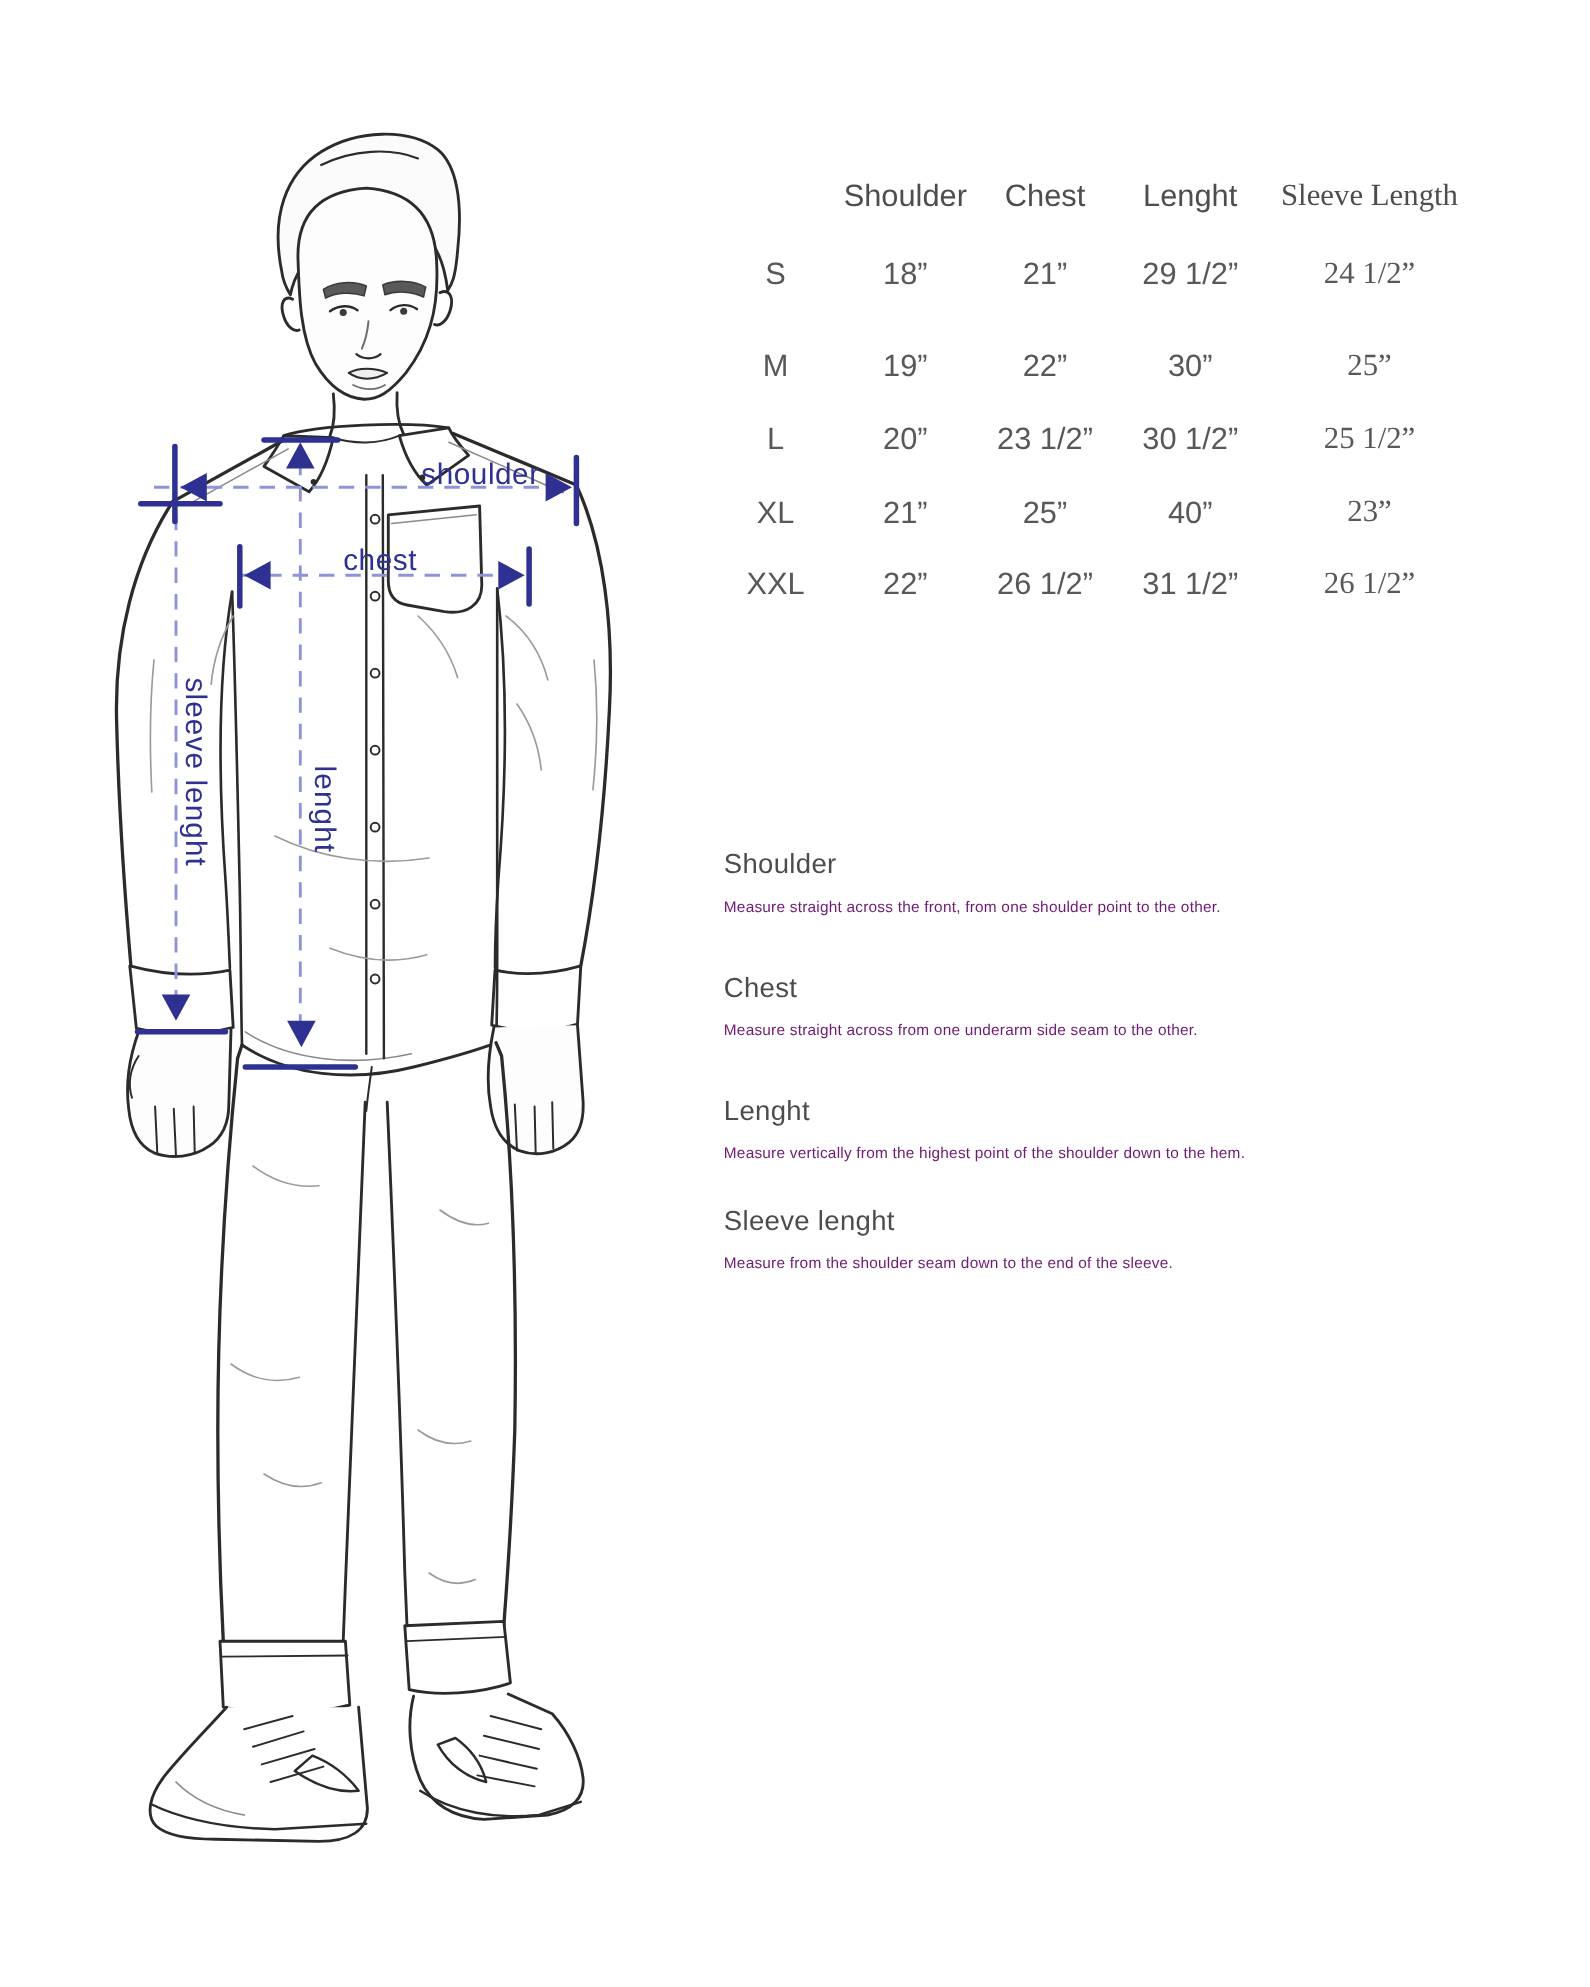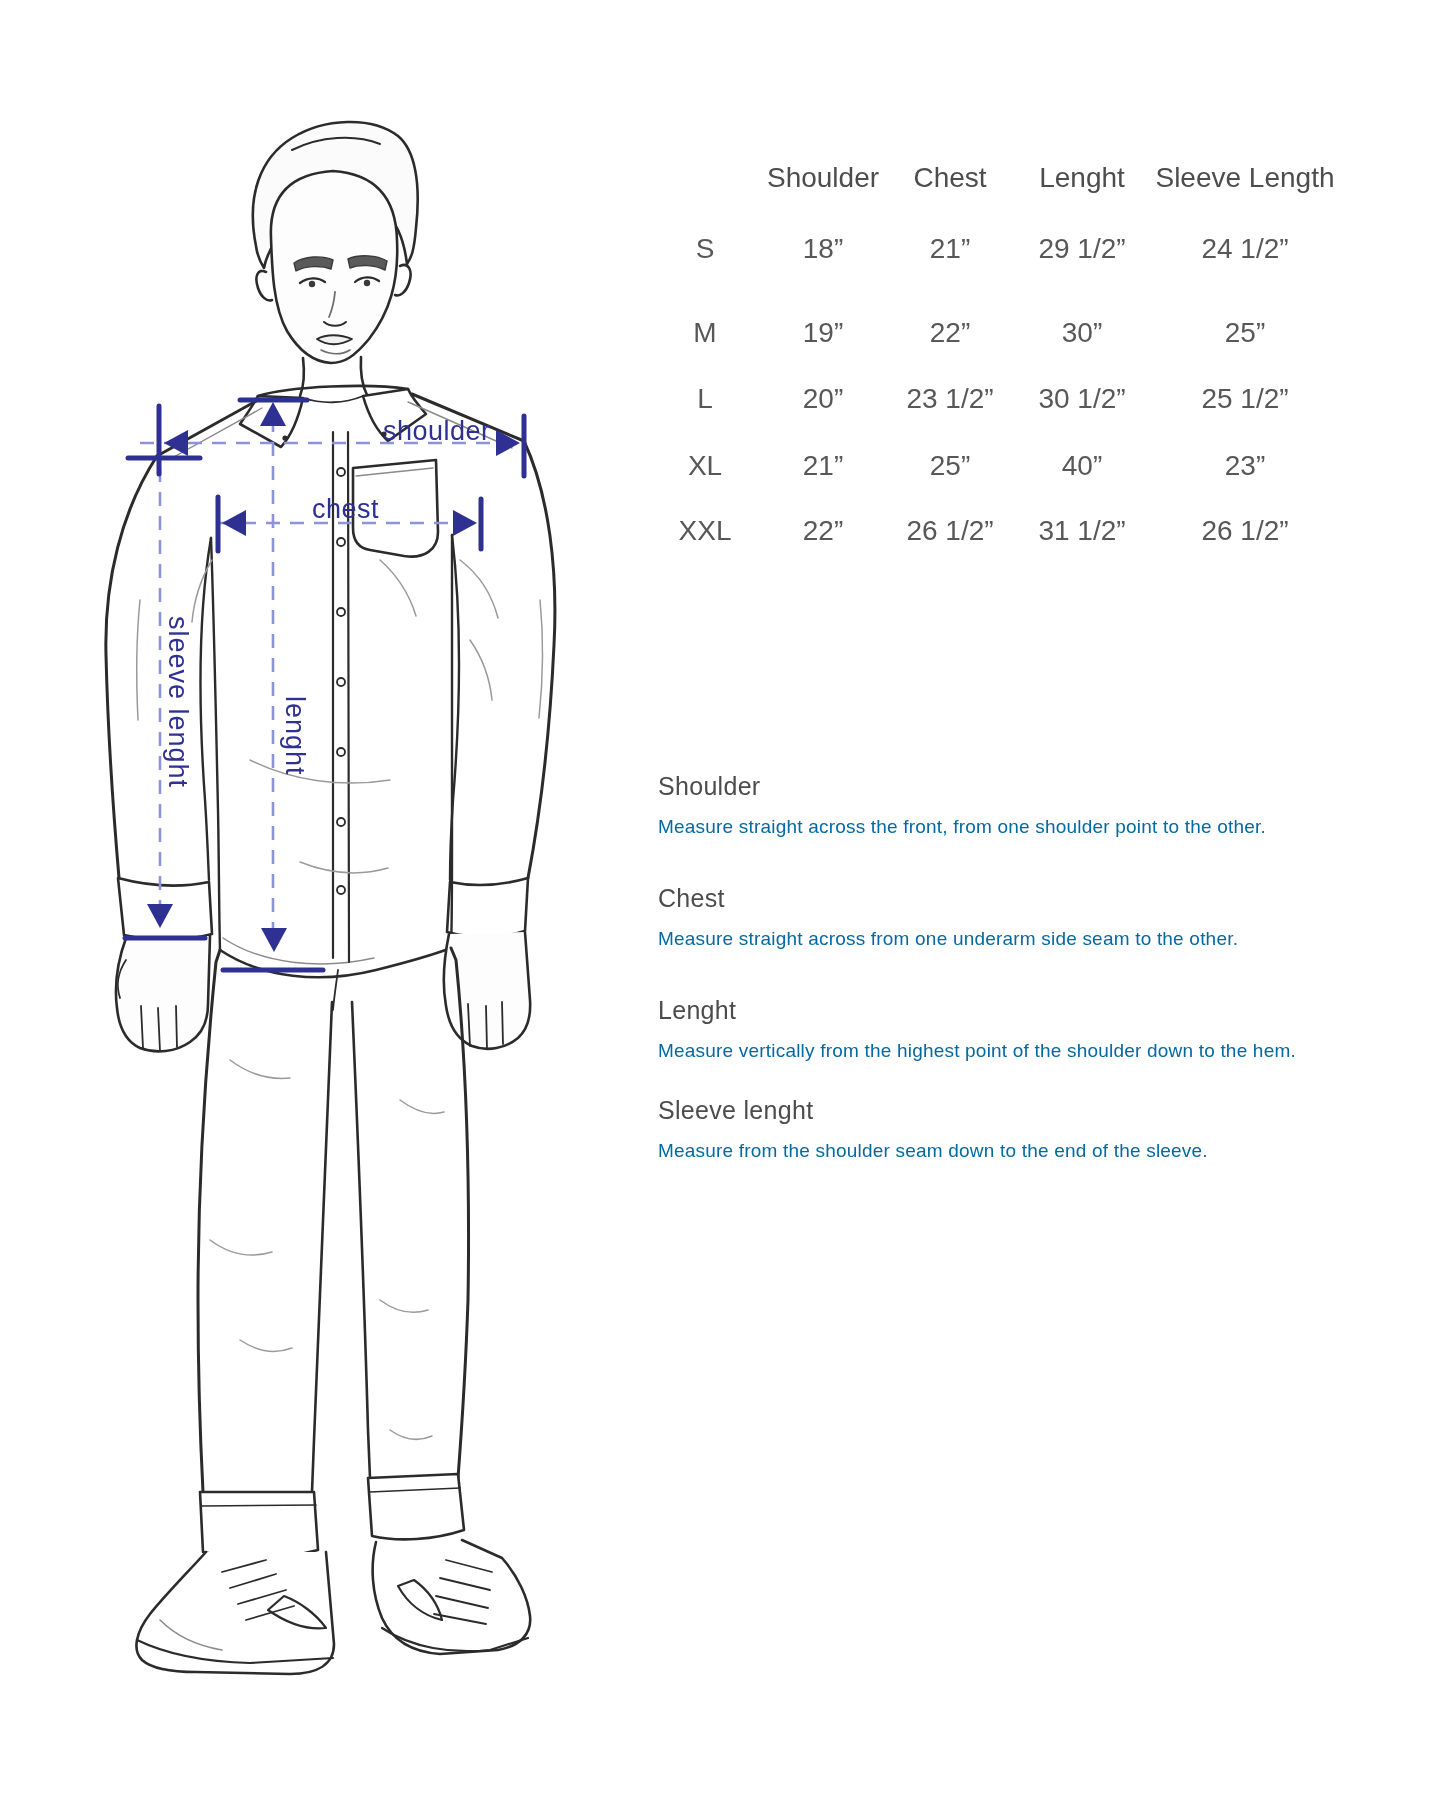--- a/index.html
+++ b/index.html
@@ -17,25 +17,25 @@
     writing-mode:vertical-rl;text-orientation:mixed;letter-spacing:1px;
   }
   
   #size-table{position:absolute;left:0;top:0;width:1445px;color:#58585b;}
   .t-row{position:absolute;left:0;width:1445px;height:40px;}
   .t-cell{
     position:absolute;transform:translateX(-50%);white-space:nowrap;
     font-size:28px;line-height:40px;color:#58585b;
   }
   .t-head .t-cell{color:#4d4d4f;}
-  .c0{left:705px;} .c1{left:823px;} .c2{left:950px;} .c3{left:1082px;} .c4{left:1245px;}
+  .c0{left:705px;} .c1{left:823px;} .c2{left:950px;} .c3{left:1082px;} .c4{left:1245px;font-family:Liberation Serif, serif;}
   
   .definition{position:absolute;left:658px;width:730px;}
   .def-term{font-size:25px;color:#4c4c4e;letter-spacing:.3px;}
-  .def-desc{font-size:19px;color:#0369a1;margin-top:15px;letter-spacing:.2px;}
+  .def-desc{font-size:14px;color:#701a75;margin-top:15px;letter-spacing:.2px;}
 </style>
 </head>
 <body>
 
 <svg id="figure-canvas" viewBox="0 0 1445 1806" xmlns="http://www.w3.org/2000/svg" aria-hidden="true">
 
   <g fill="none" stroke="#2b2b2b" stroke-width="2.6" stroke-linecap="round" stroke-linejoin="round">
 
     <path d="M 256 246 C 246 196 260 158 292 138 C 324 118 372 116 398 136 C 415 150 421 183 416 228 C 414 252 411 258 407 264 C 404 240 398 224 386 214 C 380 227 372 234 362 237 C 340 244 310 240 290 226 C 278 236 268 248 264 268 C 259 260 257 254 256 246 Z" fill="#fbfbfb"></path>
     <path d="M 292 150 C 320 136 355 134 380 144" stroke-width="2"></path>

